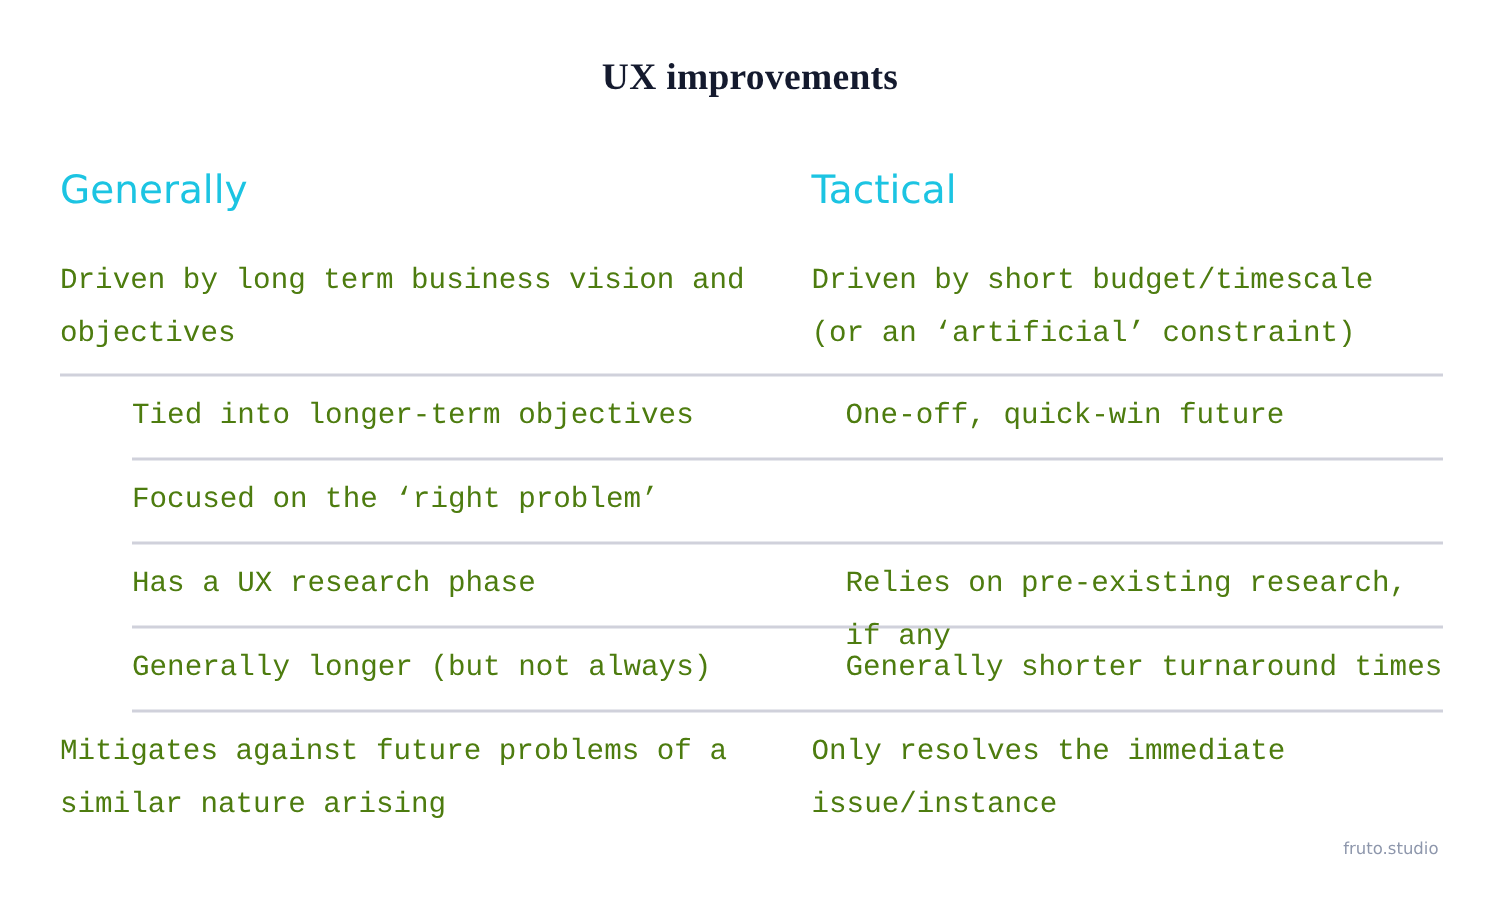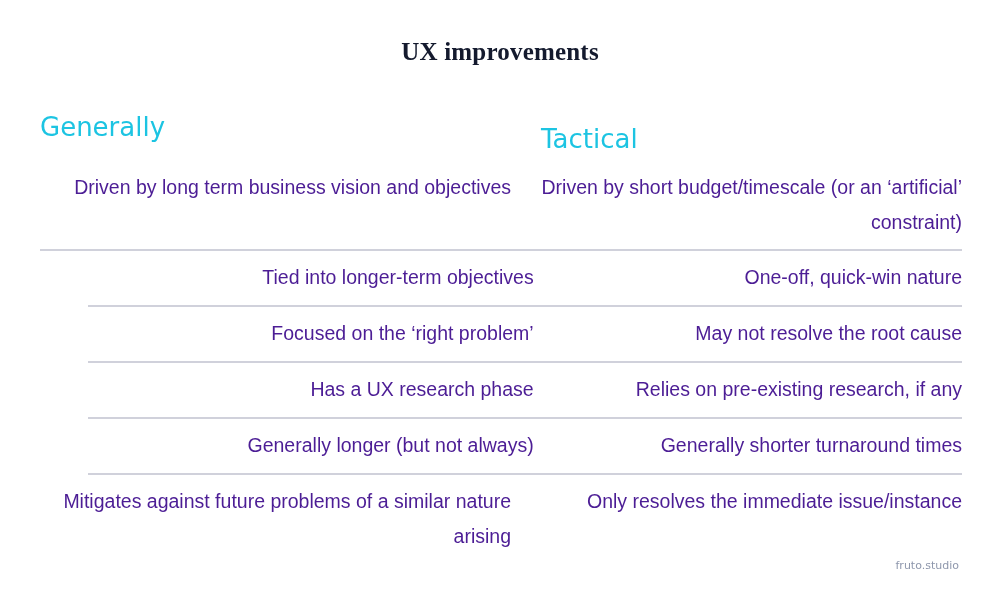--- a/index.html
+++ b/index.html
@@ -28,39 +28,38 @@
     }
     .col-head {
       position: absolute;
       top: 112px;
       font-family: "DejaVu Sans", sans-serif;
       font-size: 26px;
       font-weight: normal;
       color: #1cc4e2;
     }
     .col-head.left { left: 40px; }
-    .col-head.right { left: 541px; margin-top: 12px; }
+    .col-head.right { left: 541px; }
 
     .table {
       position: absolute;
       left: 40px;
       top: 168px;
       width: 922px;
     }
     .row {
       display: flex;
       border-bottom: 2px solid #d0d1db;
     }
     .row:last-child { border-bottom: none; }
     .cell {
-      font-family: Liberation Sans, sans-serif;
+      font-family: Liberation Mono, monospace;
       font-size: 19.5px;
       line-height: 35px;
-      color: #4c1d95;
-      text-align: right;
+      color: #4d7c0f;
     }
     .cell.left { width: 501px; padding-right: 30px; }
     .cell.right { width: 421px; }
     .row.r0 { height: 83px; padding-top: 2px; }
     .row.r1, .row.r2, .row.r3, .row.r4 { height: 56px; padding-top: 9px; margin-left: 48px; }
     .row.r5 { height: 80px; padding-top: 9px; }
 
     .watermark {
       position: absolute;
       right: 41px;
@@ -78,25 +77,24 @@
 <h2 class="col-head left">Generally</h2>
 <h2 class="col-head right">Tactical</h2>
 
 <div class="table">
   <div class="row r0">
     <div class="cell left">Driven by long term business vision and objectives</div>
     <div class="cell right">Driven by short budget/timescale (or an ‘artificial’ constraint)</div>
   </div>
   <div class="row r1">
     <div class="cell left">Tied into longer-term objectives</div>
-    <div class="cell right">One-off, quick-win nature</div>
+    <div class="cell right">One-off, quick-win future</div>
   </div>
   <div class="row r2">
     <div class="cell left">Focused on the ‘right problem’</div>
-    <div class="cell right">May not resolve the root cause</div>
   </div>
   <div class="row r3">
     <div class="cell left">Has a UX research phase</div>
     <div class="cell right">Relies on pre-existing research, if any</div>
   </div>
   <div class="row r4">
     <div class="cell left">Generally longer (but not always)</div>
     <div class="cell right">Generally shorter turnaround times</div>
   </div>
   <div class="row r5">

